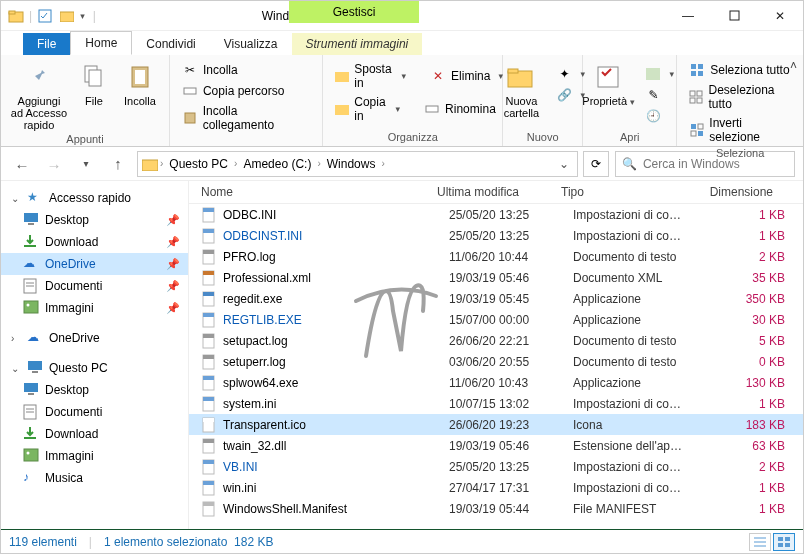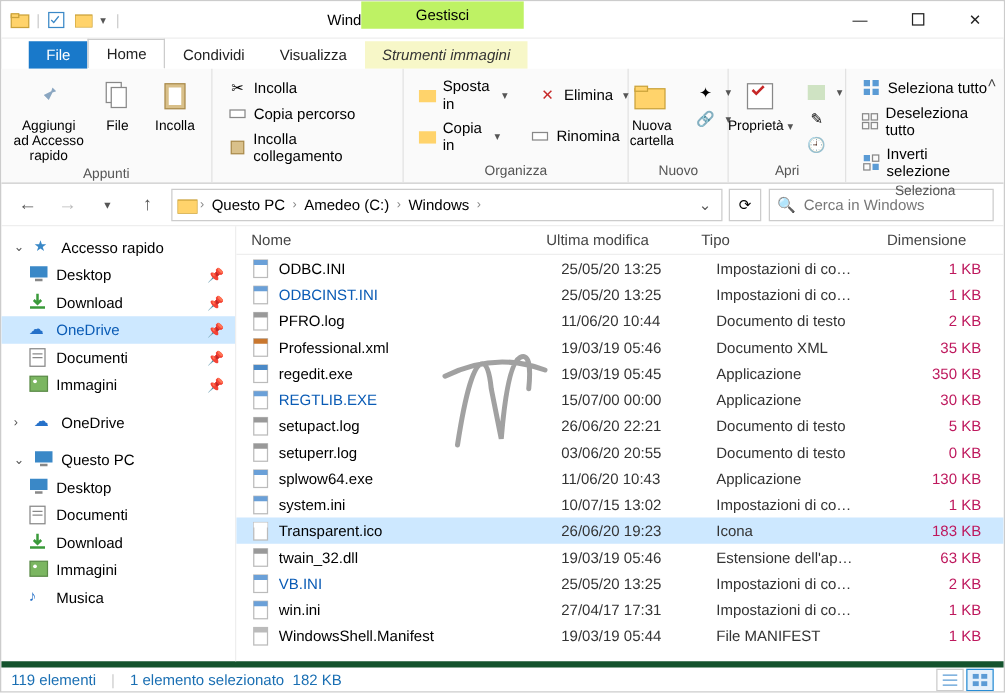--- a/index.html
+++ b/index.html
@@ -49,21 +49,21 @@
 .col-m { width:124px;}
 .col-t { width:144px;}
 .col-d { width:80px; text-align:right; padding-right:12px;}
 .row { display:flex; align-items:center; height:21px; padding-left:12px; cursor:pointer;}
 .row.sel { background:#cde8ff;}
 .row .ic { width:16px; height:16px; margin-right:6px; flex-shrink:0;}
 .row .n { width:226px; overflow:hidden; text-overflow:ellipsis; white-space:nowrap;}
 .row .m { width:124px; color:#333;}
 .row .t { width:144px; color:#333; overflow:hidden; text-overflow:ellipsis; white-space:nowrap;}
 .row .d { width:80px; text-align:right; padding-right:12px; color:#be185d;}
-.status { height:24px; border-top:5px solid #14532d; display:flex; align-items:center; padding:0 8px; gap:12px; font-size:12px; color:#1a6fb3;}
+.status { height:24px; border-top:1px solid #14532d; display:flex; align-items:center; padding:0 8px; gap:12px; font-size:12px; color:#1a6fb3;}
 .status .vw { margin-left:auto; display:flex; gap:2px;}
 .vwbtn { width:22px; height:18px; border:1px solid #ccc; display:flex; align-items:center; justify-content:center;}
 .vwbtn.active { border-color:#2a8dd4; background:#e5f1fb;}
 .link { color:#0a5bb5;}
 svg { display:block;}
 .watermark { position:absolute; left:350px; top:260px; pointer-events:none; opacity:.55;}
 </style>
 </head>
 <body>
 

